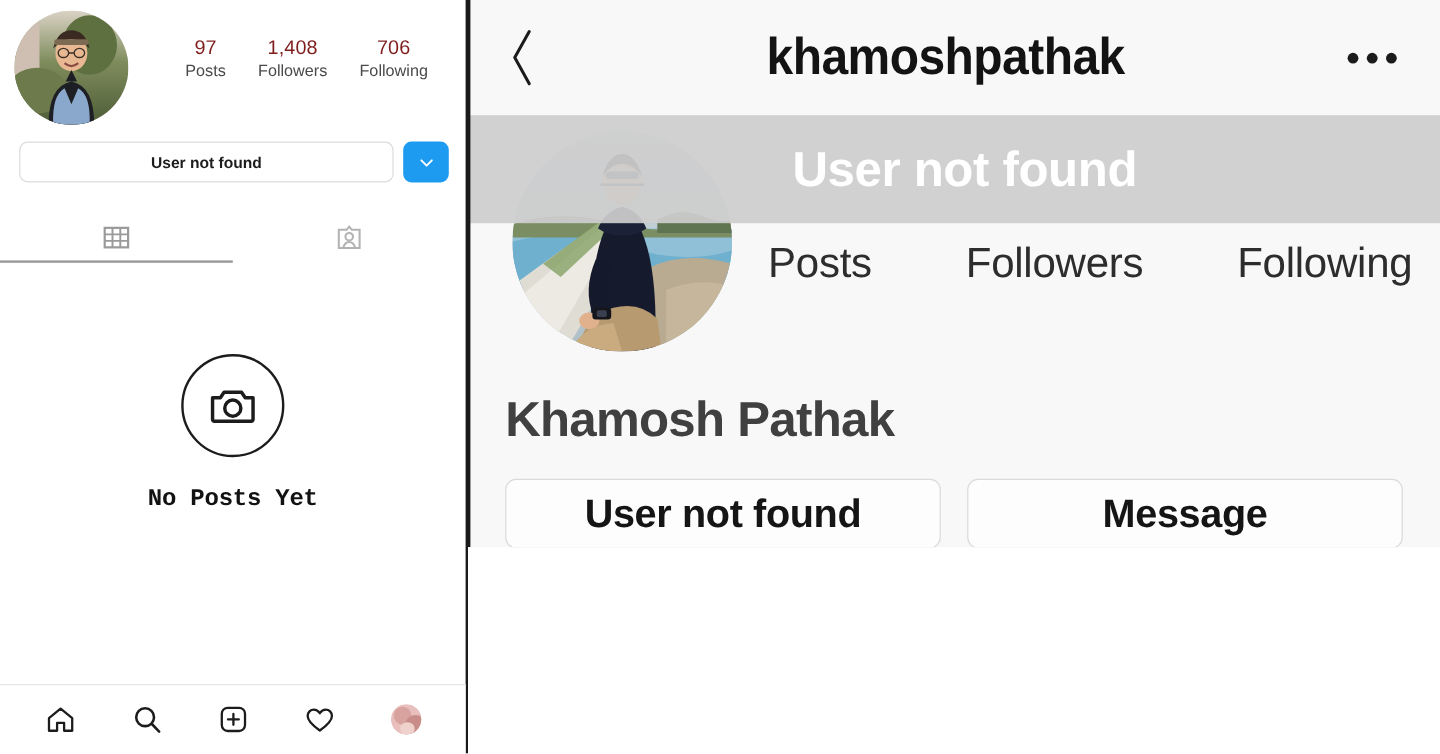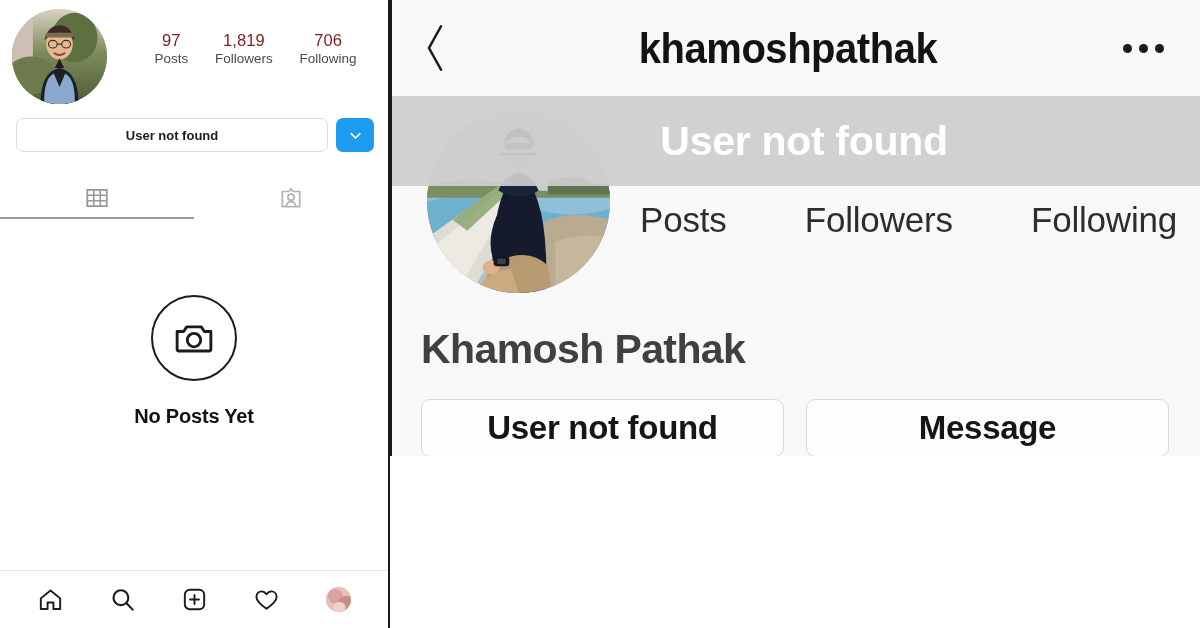--- a/index.html
+++ b/index.html
@@ -133,20 +133,21 @@
     height: 2px;
     background: #9a9a9a;
   }
 
   .l-empty {
     display: flex;
     flex-direction: column;
     align-items: center;
     justify-content: flex-start;
     padding-top: 76px;
+    font-family: Liberation Mono, monospace;
   }
 
   .l-empty-circle {
     width: 86px;
     height: 86px;
     border-radius: 50%;
     border: 2.2px solid #1c1c1c;
     display: flex;
     align-items: center;
     justify-content: center;
@@ -401,21 +402,21 @@
           </svg>
         </div>
       </div>
 
       <div class="l-stats">
         <div class="l-stat">
           <div class="l-stat-num">97</div>
           <div class="l-stat-label">Posts</div>
         </div>
         <div class="l-stat">
-          <div class="l-stat-num">1,819</div>
+          <div class="l-stat-num">1,408</div>
           <div class="l-stat-label">Followers</div>
         </div>
         <div class="l-stat">
           <div class="l-stat-num">706</div>
           <div class="l-stat-label">Following</div>
         </div>
       </div>
     </div>
 
     <div class="l-action-row">

